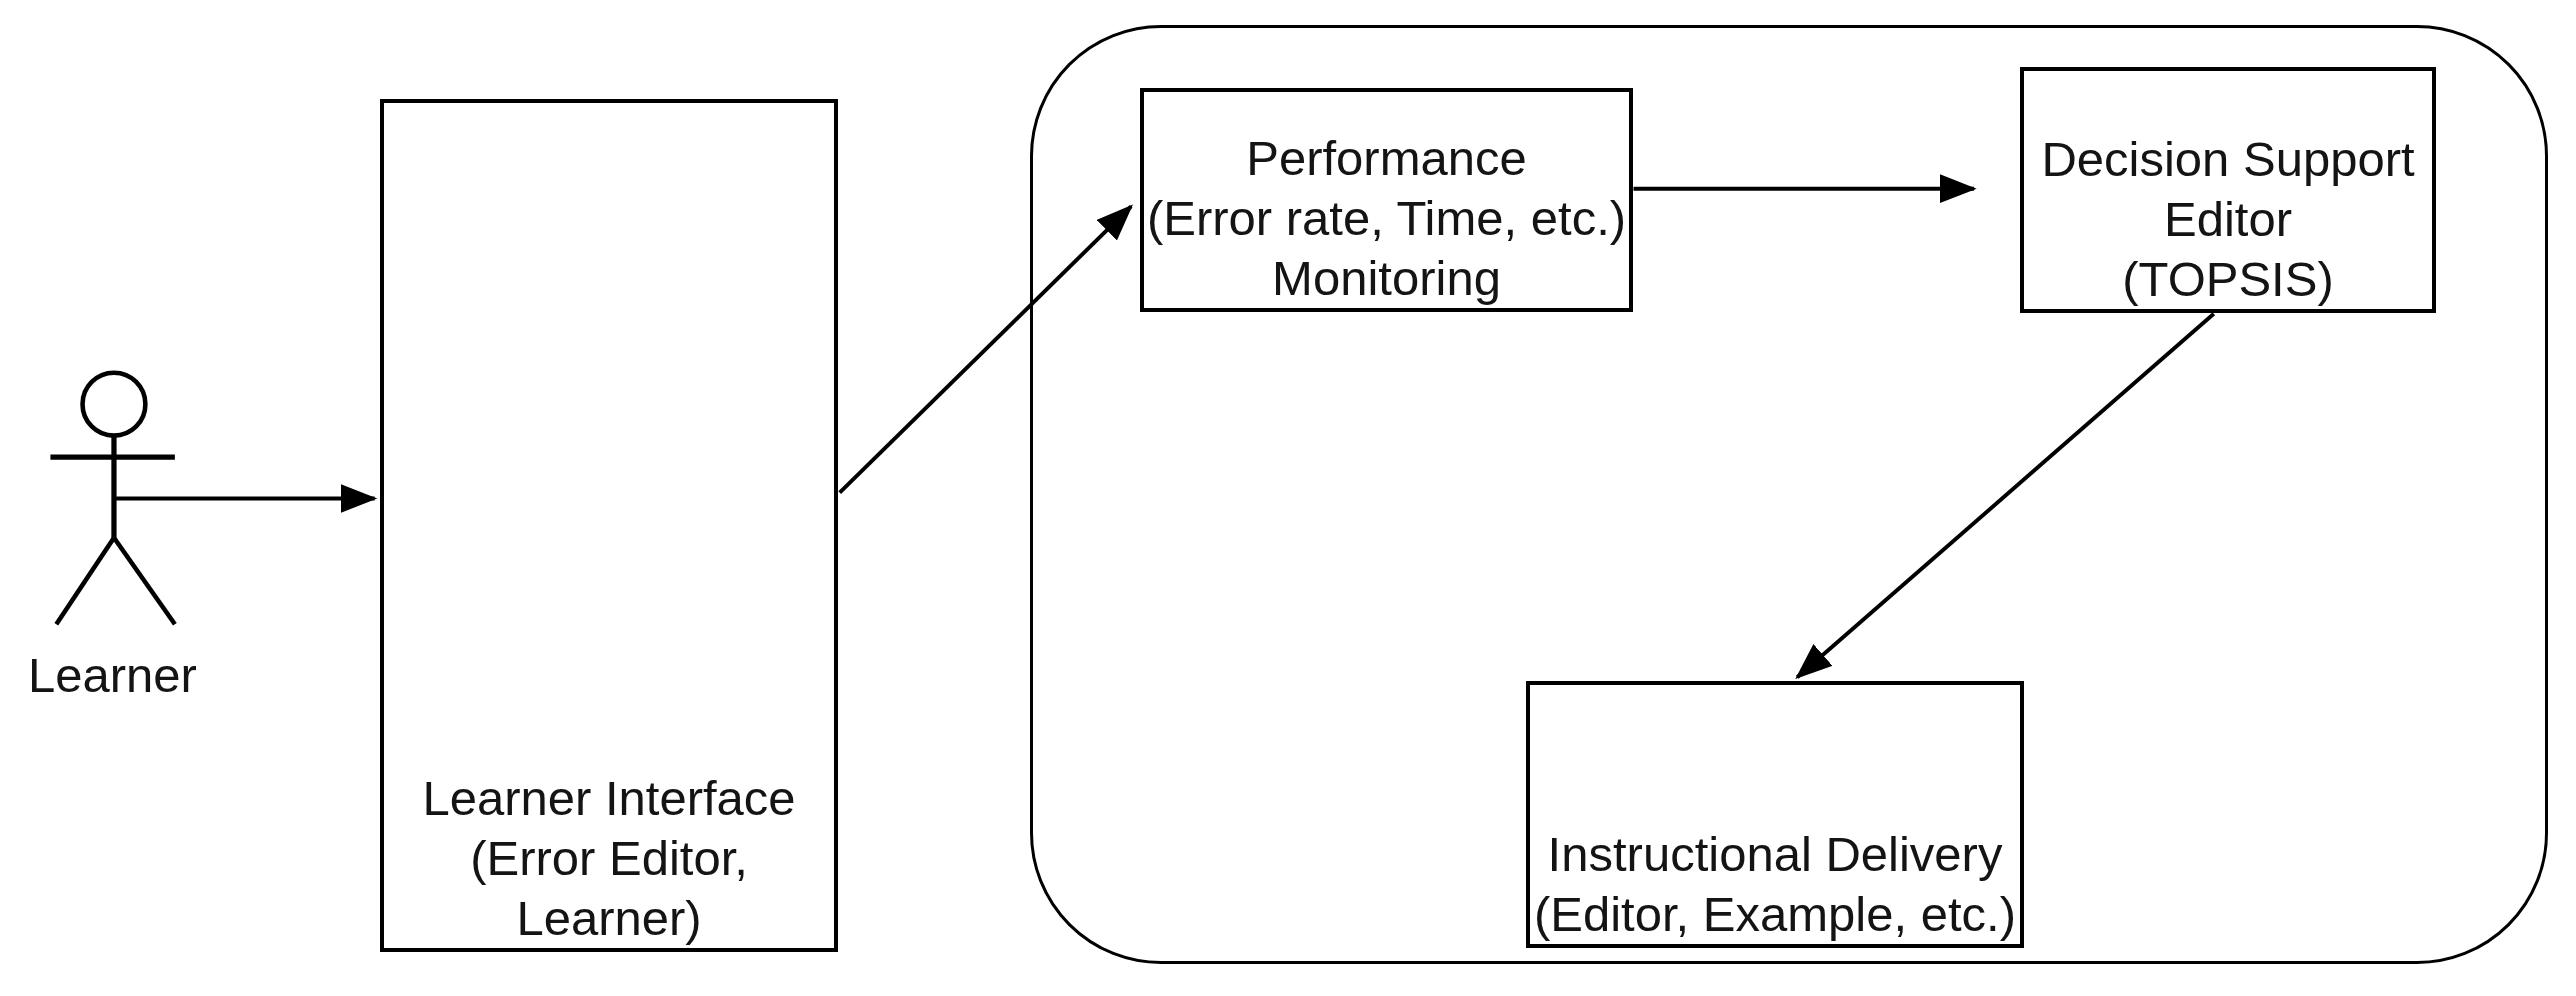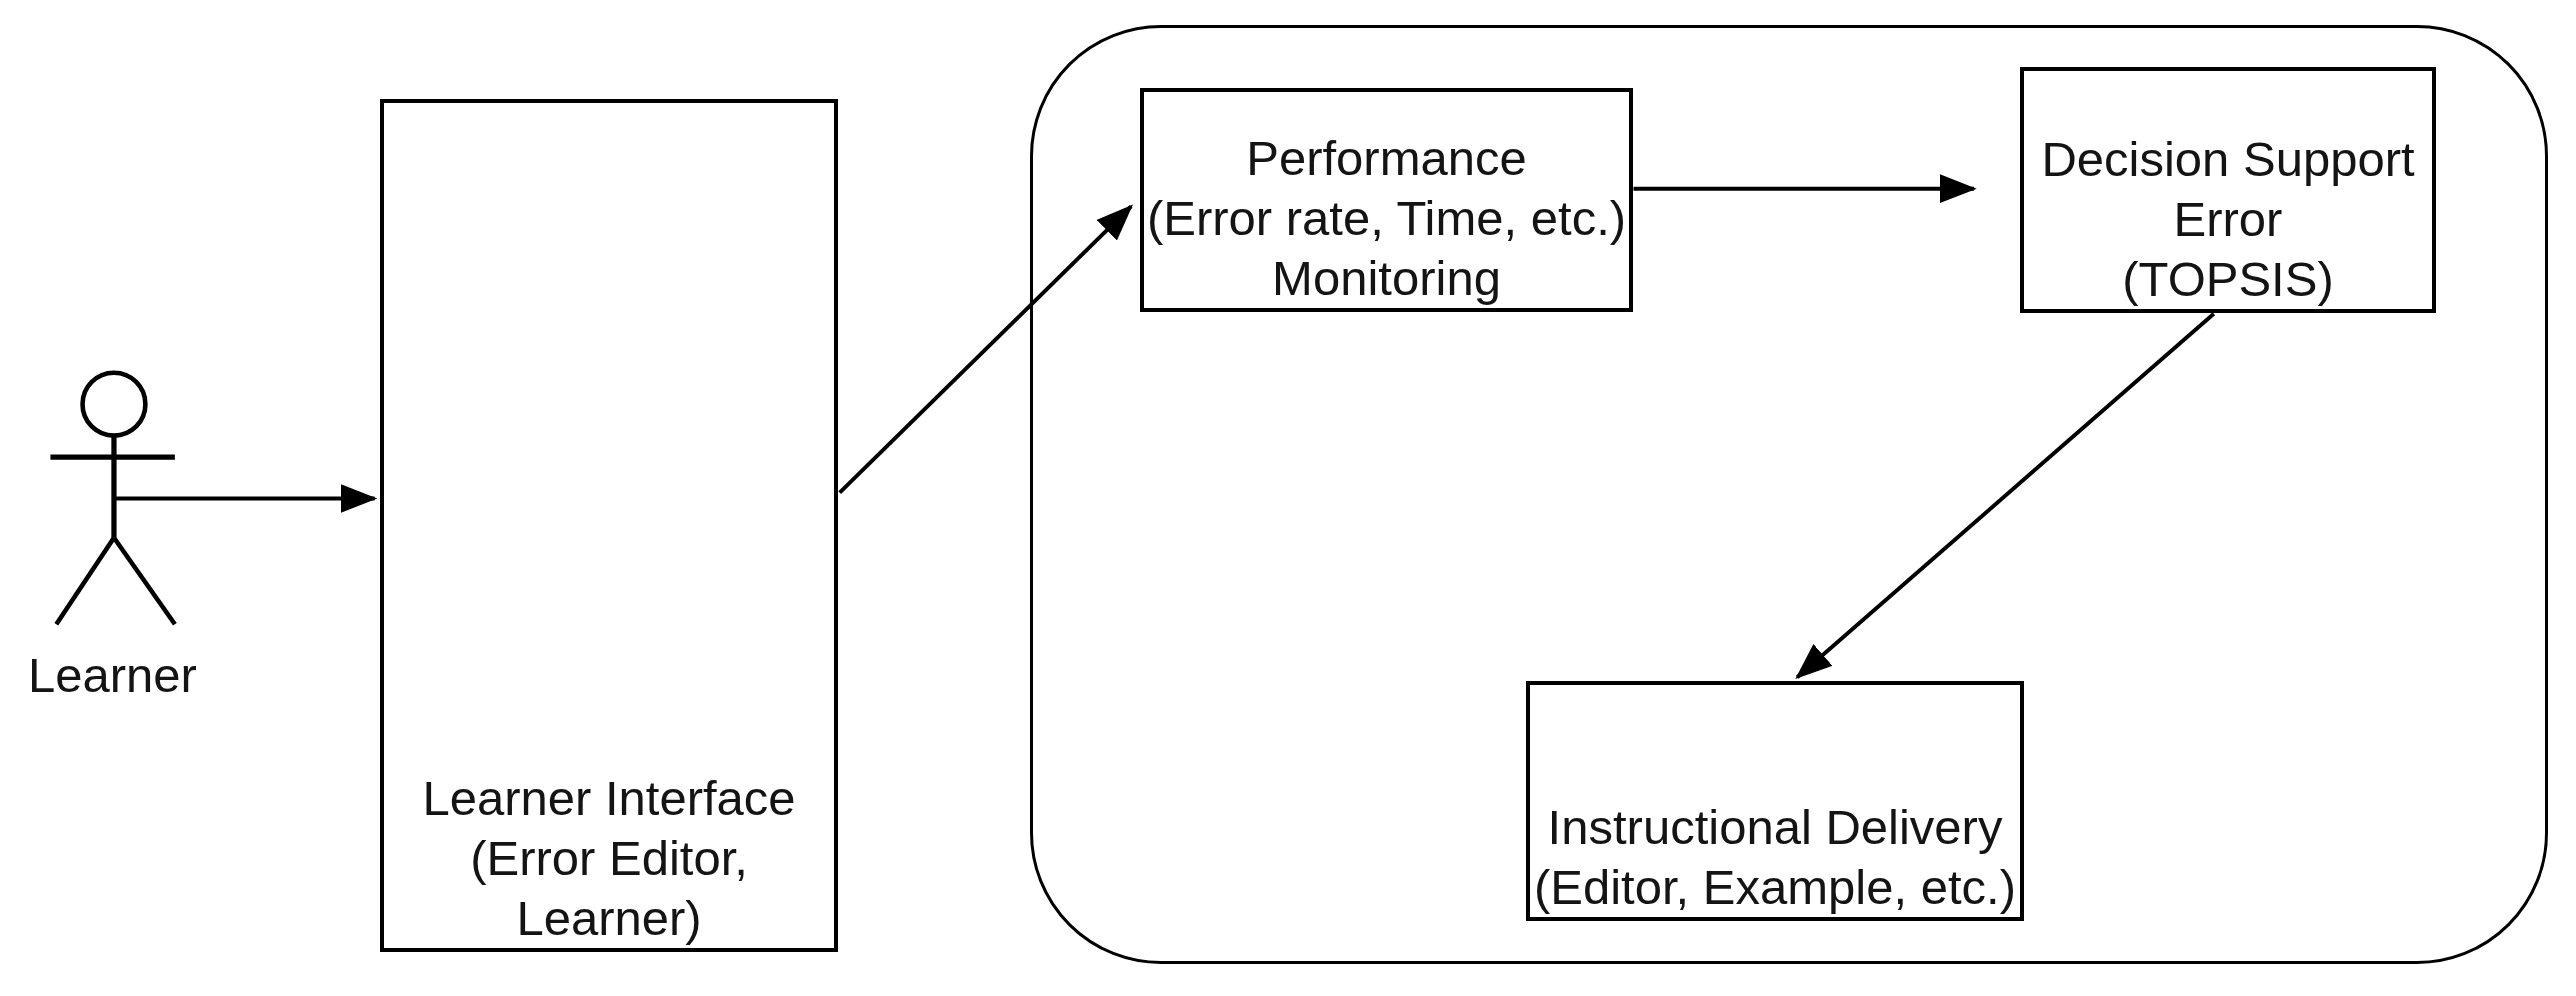--- a/index.html
+++ b/index.html
@@ -50,21 +50,21 @@
     width: 1518px;
     height: 939px;
     border: 3.9px solid #000000;
     border-radius: 131px;
     background: transparent;
     z-index: 0;
   }
   #learner-interface-box { left: 380px;  top: 67px;  width: 458px; height: 853px; margin-top: 32px; }
   #performance-monitoring-box { left: 1140px; top: 88px; width: 493px; height: 224px; }
   #decision-support-box { left: 1978px; top: 67px; width: 416px; height: 246px; margin-left: 42px; }
-  #instructional-delivery-box { left: 1526px; top: 681px; width: 498px; height: 240px; }
+  #instructional-delivery-box { left: 1526px; top: 681px; width: 498px; height: 267px; }
   #actor-label {
     position: absolute;
     left: -84px;
     top: 645px;
     width: 393px;
     text-align: center;
     font-size: 49px;
     line-height: 60px;
     color: #141414;
     z-index: 2;
@@ -110,21 +110,21 @@
   </div>
 
   <div id="performance-monitoring-box" class="node-box">
     <div class="line">Performance</div>
     <div class="line">(Error rate, Time, etc.)</div>
     <div class="line">Monitoring</div>
   </div>
 
   <div id="decision-support-box" class="node-box">
     <div class="line">Decision Support</div>
-    <div class="line">Error</div>
+    <div class="line">Editor</div>
     <div class="line">(TOPSIS)</div>
   </div>
 
   <div id="instructional-delivery-box" class="node-box">
     <div class="line">Instructional Delivery</div>
     <div class="line">(Editor, Example, etc.)</div>
   </div>
 
 </div>
 

